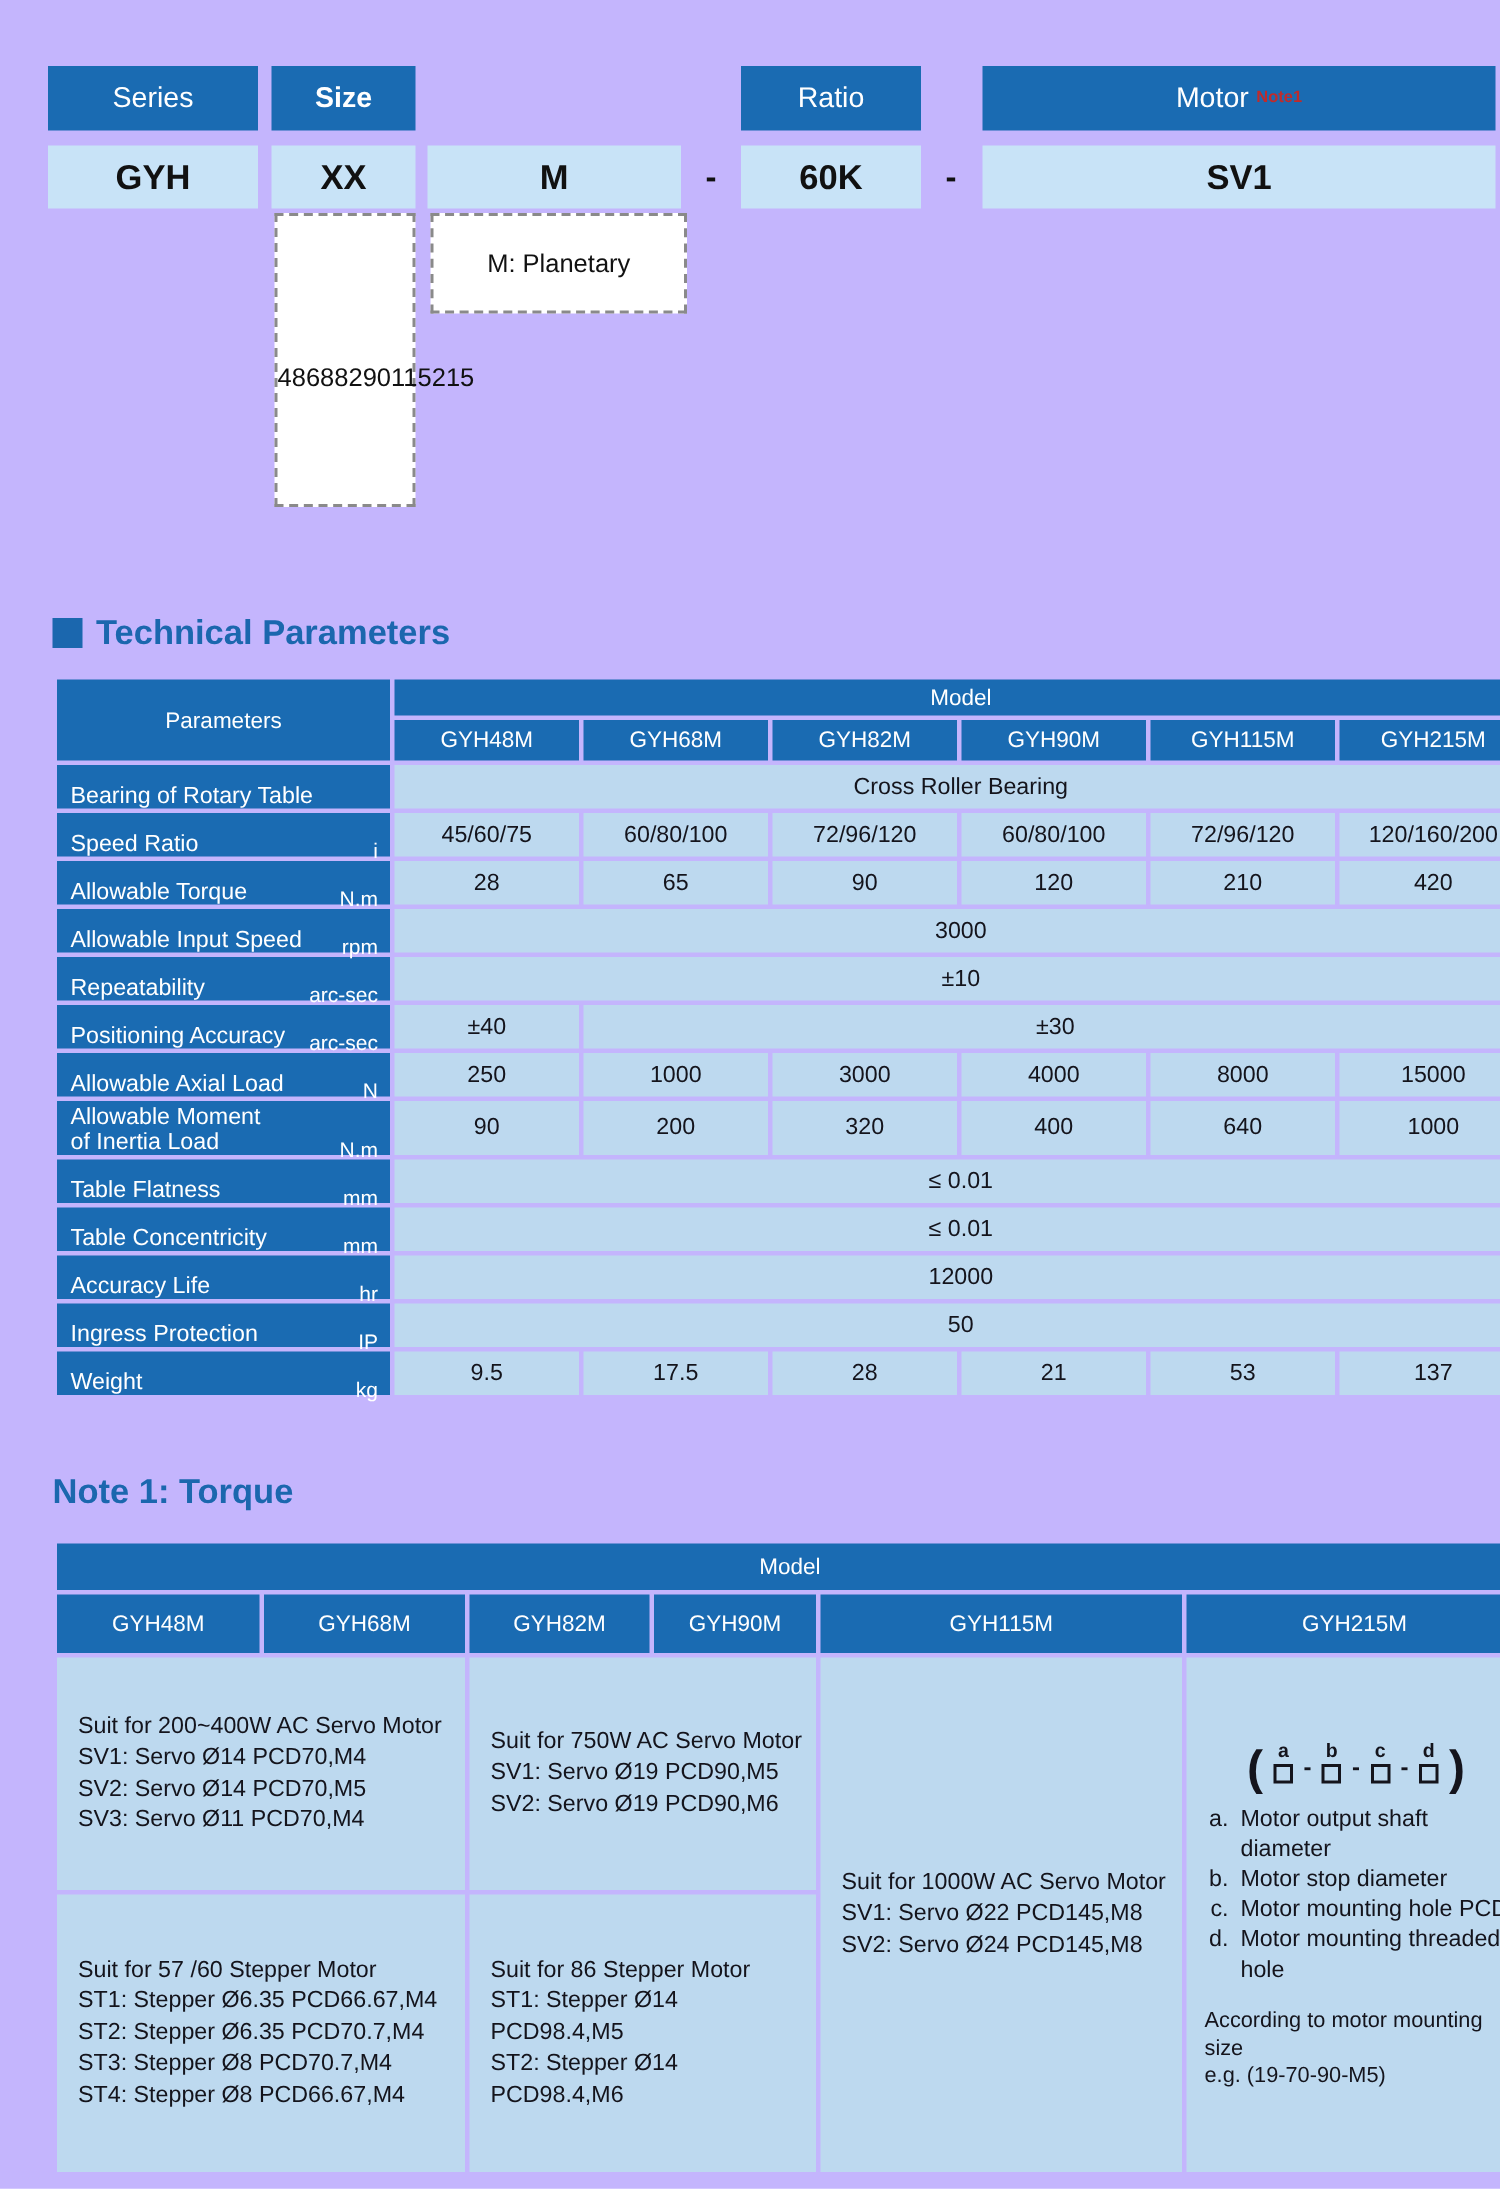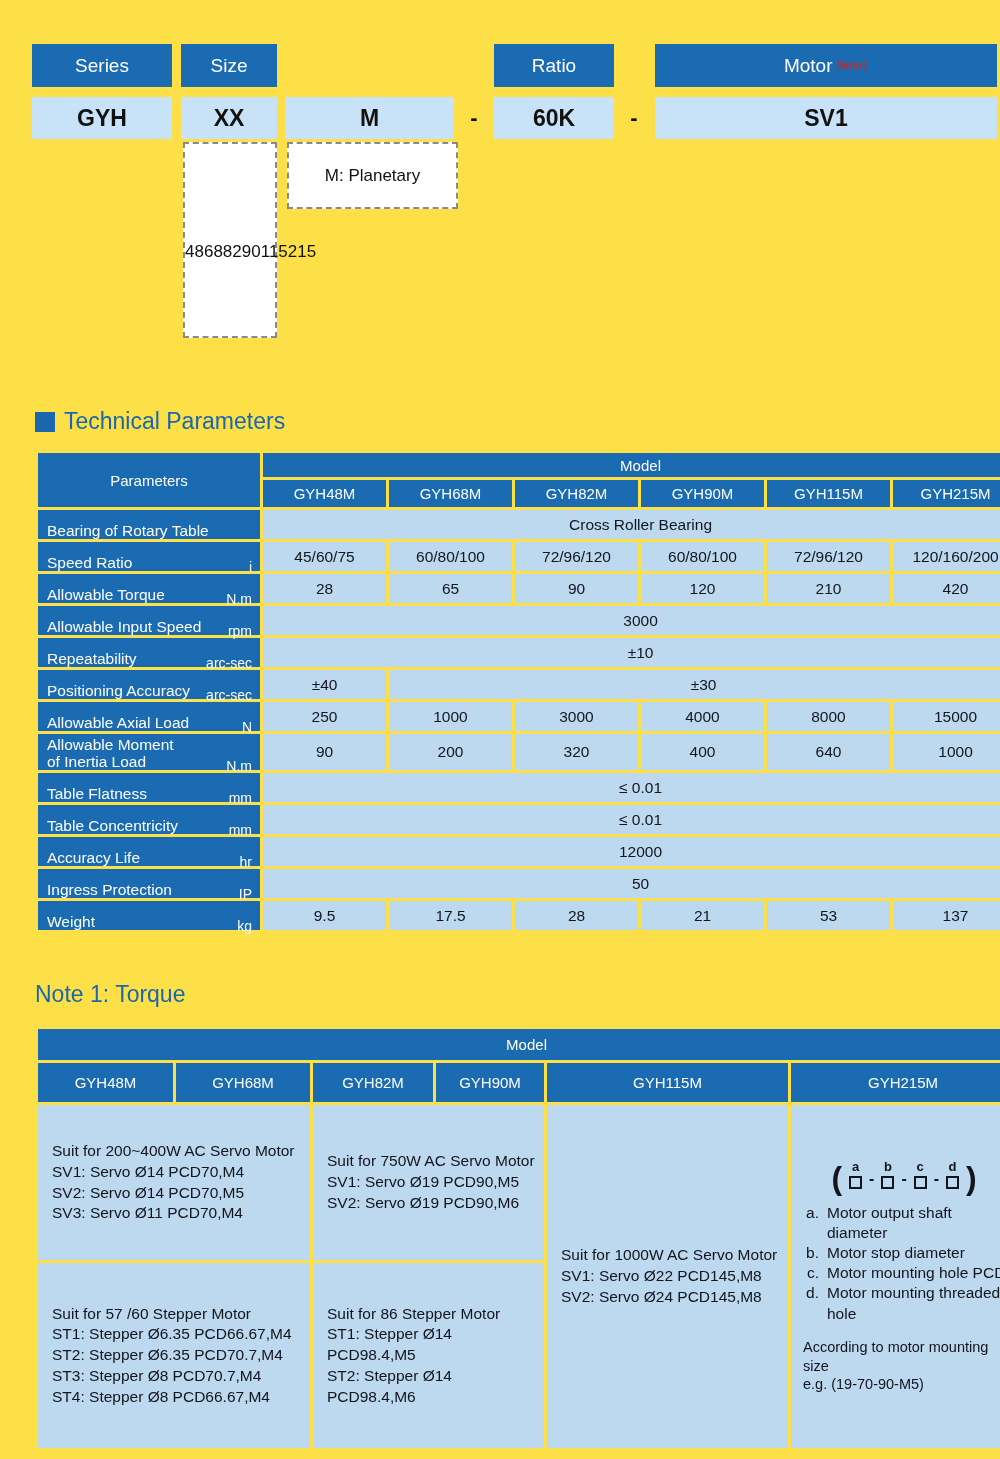--- a/index.html
+++ b/index.html
@@ -8,48 +8,48 @@
     --value-blue:#C8E3F7;
     --heading-blue:#1B67AE;
     --note-red:#C02B2B;
     --text-dark:#14141C;
   }
   *{box-sizing:border-box;margin:0;padding:0;}
   body{
     width:1000px;height:1459px;background:#ffffff;
     font-family:"Liberation Sans",sans-serif;color:var(--text-dark);
   }
-  .page{position:relative;width:1000px;height:1459px;background:#fde047;overflow:hidden;}
+  .page{position:relative;width:1000px;height:1459px;background:#c4b5fd;overflow:hidden;}
 
   
   .nom-h{position:absolute;top:44px;height:43px;background:var(--dark-blue);
     color:#fff;font-size:19px;display:flex;align-items:center;justify-content:center;}
   .nom-v{position:absolute;top:97px;height:42px;background:var(--value-blue);
     color:#111;font-weight:bold;font-size:23px;display:flex;align-items:center;justify-content:center;}
   .h-series{left:32px;width:140px;} .v-series{left:32px;width:140px;}
-  .h-size{left:181px;width:96px;}   .v-size{left:181px;width:96px;}
+  .h-size{left:181px;width:96px;font-weight:bold;}   .v-size{left:181px;width:96px;}
   .h-type{left:285px;width:169px;}  .v-type{left:285px;width:169px;}
   .h-ratio{left:494px;width:120px;} .v-ratio{left:494px;width:120px;}
   .h-motor{left:655px;width:342px;} .v-motor{left:655px;width:342px;}
   .nom-dash{position:absolute;top:97px;height:42px;width:22px;display:flex;
     align-items:center;justify-content:center;font-weight:bold;font-size:22px;color:#111;}
   .dash-1{left:463px;} .dash-2{left:623px;}
   .motor-note{color:var(--note-red);font-size:11px;font-weight:bold;
     vertical-align:super;margin-left:5px;line-height:1;}
   .opt-box{position:absolute;border:2px dashed #8a8a8a;background:#fff;}
   .size-opts{left:183px;top:142px;width:94px;height:196px;padding-top:22px;
     display:flex;flex-direction:row;align-items:center;}
   .size-opt{font-size:17px;line-height:25px;height:25px;color:#111;}
   .type-opt{left:287px;top:142px;width:171px;height:67px;display:flex;
     align-items:center;justify-content:center;font-size:17px;color:#111;}
 
   
   .sec-heading{position:absolute;left:35px;display:flex;align-items:center;gap:9px;}
   .sec-heading .sq{width:20px;height:20px;background:var(--heading-blue);flex:none;}
-  .sec-heading .txt{font-size:23px;font-weight:normal;color:var(--heading-blue);}
+  .sec-heading .txt{font-size:23px;font-weight:bold;color:var(--heading-blue);}
   .tech-heading{top:408px;}
   .note1-heading{top:981px;}
 
   
   table{border-collapse:separate;border-spacing:3px;table-layout:fixed;}
   td{padding:0;vertical-align:middle;}
   .dkc{background:var(--dark-blue);color:#fff;text-align:center;}
   .ltc{background:var(--cell-blue);color:var(--text-dark);text-align:center;font-size:15.5px;}
 
   

